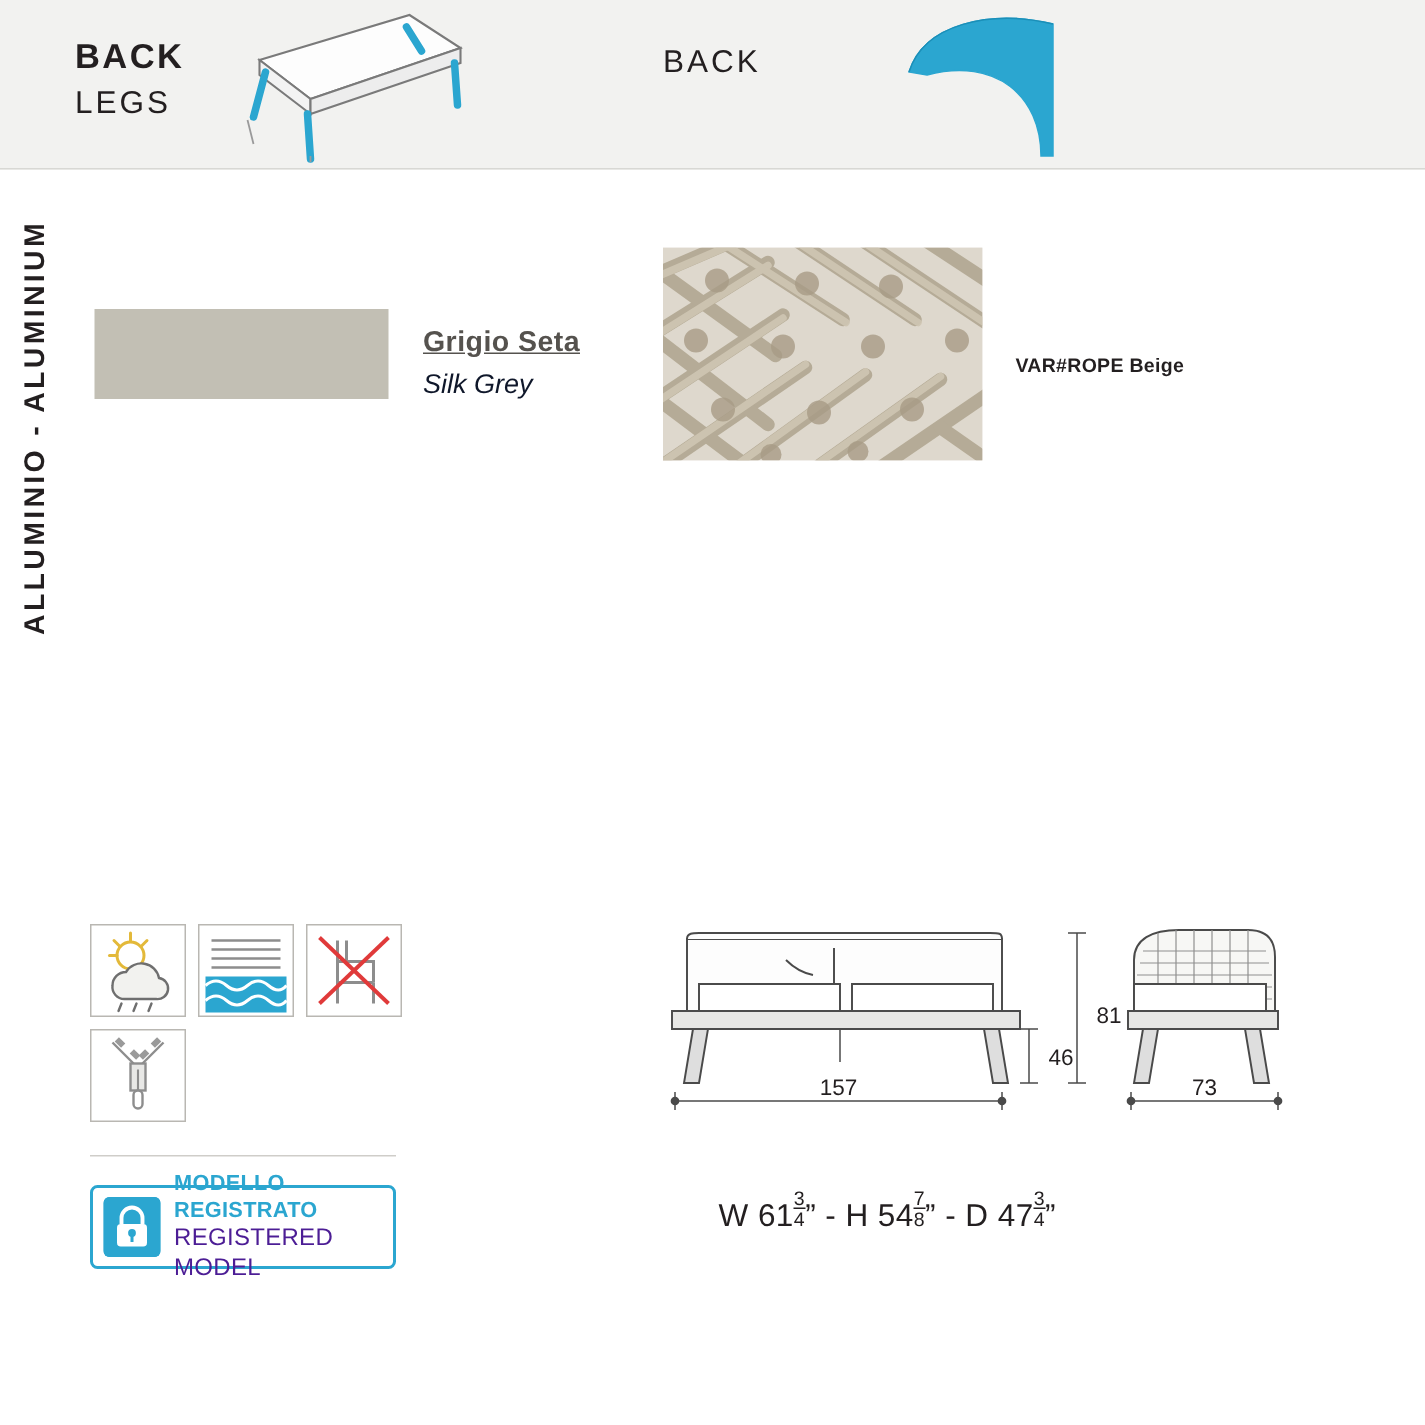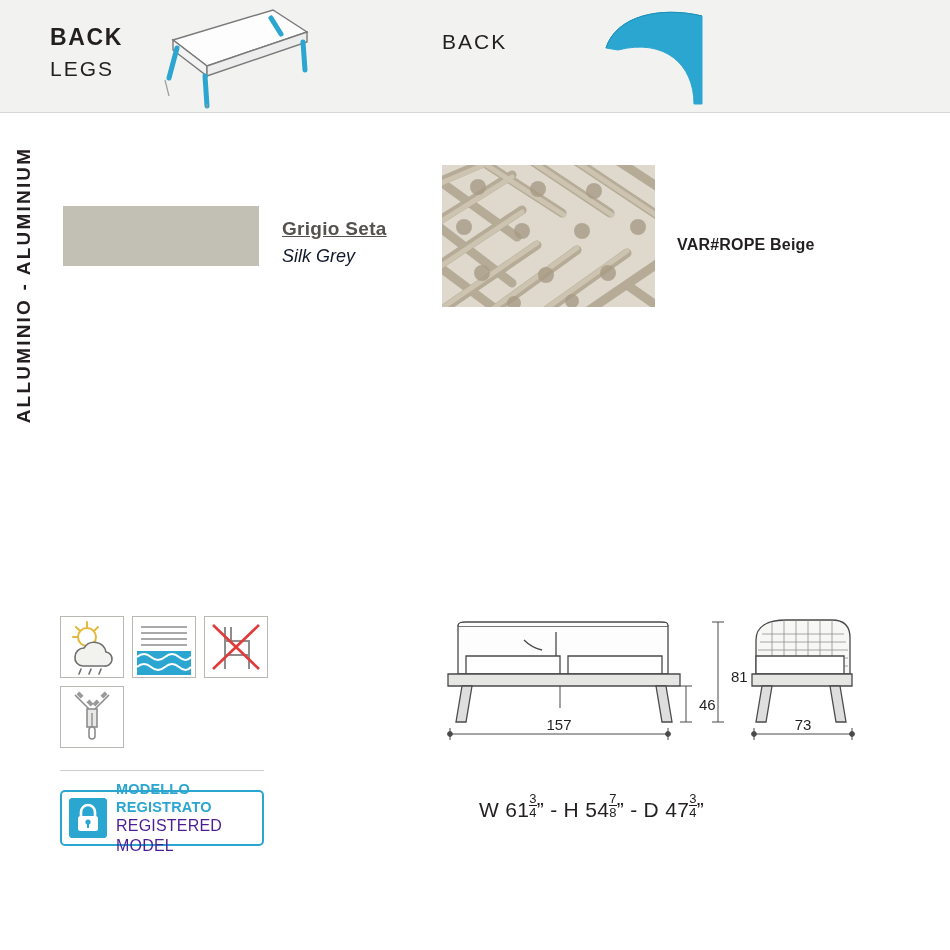--- a/index.html
+++ b/index.html
@@ -62,21 +62,21 @@
     font-size: 18px; font-style: italic; color: #0f172a; margin-top: 6px;
   }
 
   .rope-box {
     position: absolute; left: 442px; top: 165px;
     width: 213px; height: 142px;
     overflow: hidden; background: #e9e5de;
   }
   .rope-label {
     position: absolute; left: 677px; top: 236px;
-    font-size: 16px; font-weight: bold; color: #231f20; letter-spacing: .2px;
+    font-size: 13px; font-weight: bold; color: #231f20; letter-spacing: .2px;
   }
 
   
   .icons { position: absolute; left: 60px; top: 616px; }
   .icon-row { display: flex; gap: 8px; }
   .icon-cell {
     width: 64px; height: 62px;
     border: 1px solid #b9b7b2;
     background: #ffffff;
     position: relative;

